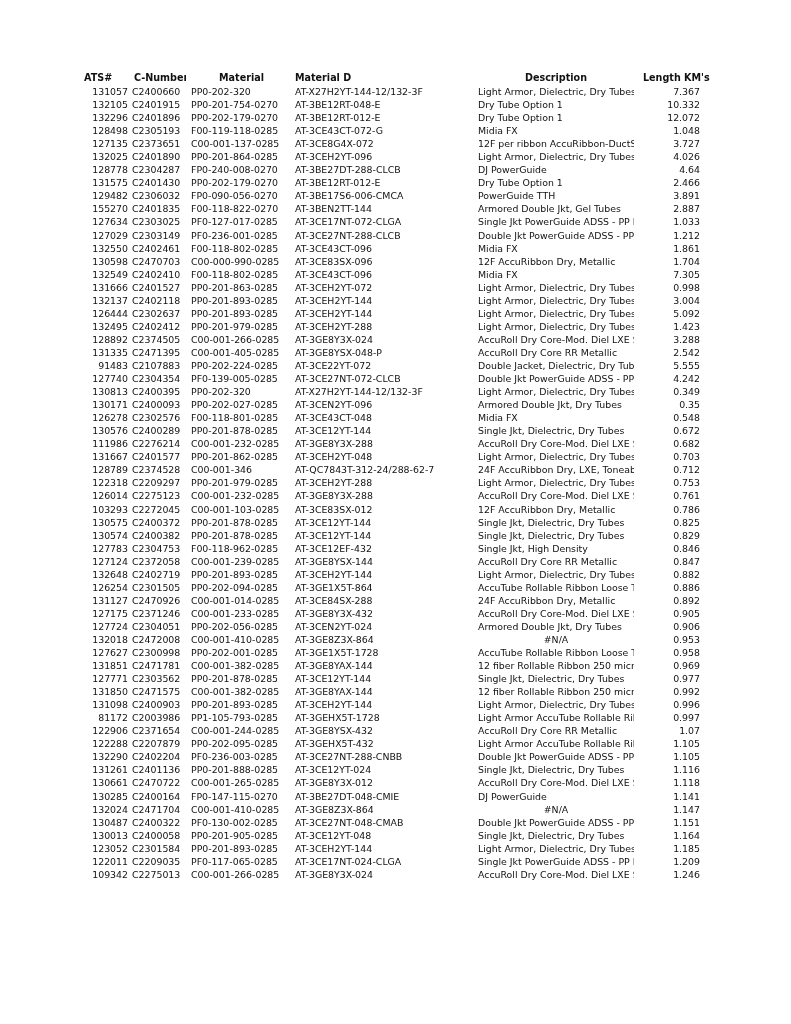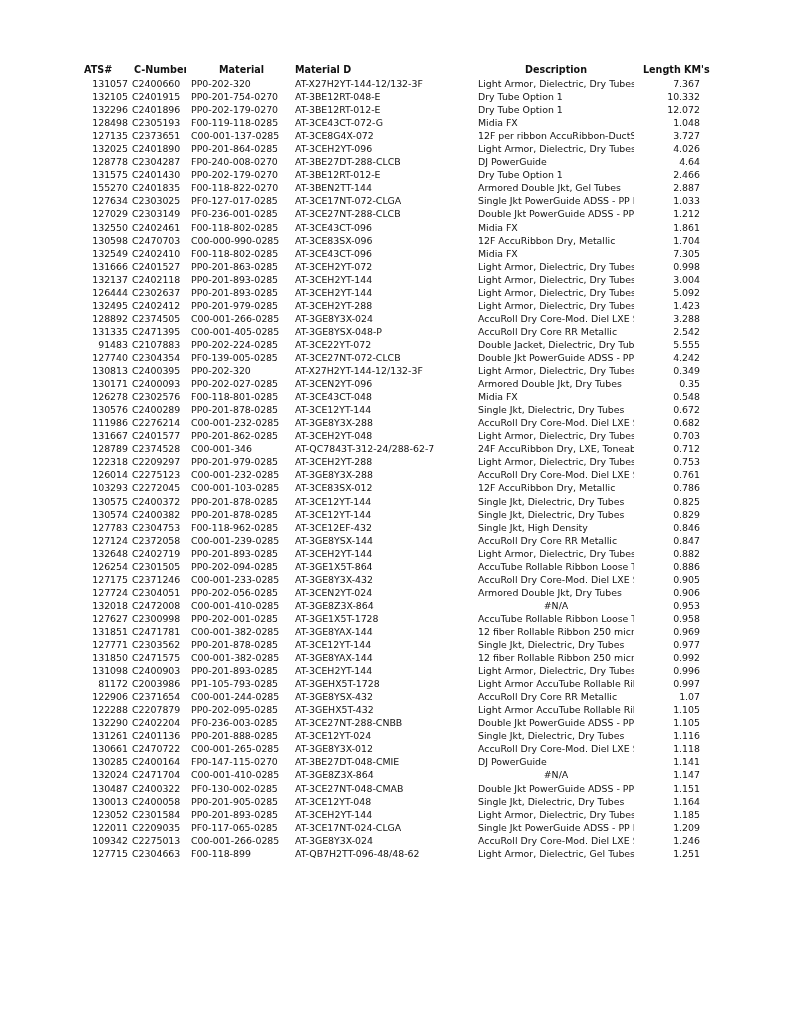--- a/index.html
+++ b/index.html
@@ -11,21 +11,21 @@
       width: 791px;
       height: 1024px;
       position: relative;
       overflow: hidden;
       font-family: "DejaVu Sans", sans-serif;
       color: #111111;
     }
     .sheet {
       position: absolute;
       left: 84px;
-      top: 63px;
+      top: 71px;
       width: 620px;
     }
     .row {
       display: flex;
       height: 13.05px;
       line-height: 13.05px;
       font-size: 9.4px;
       white-space: nowrap;
     }
     .header {
@@ -121,20 +121,28 @@
       </div>
       <div class="row">
         <div class="c-ats">131575</div>
         <div class="c-cnum">C2401430</div>
         <div class="c-mat">PP0-202-179-0270</div>
         <div class="c-matd">AT-3BE12RT-012-E</div>
         <div class="c-desc">Dry Tube Option 1</div>
         <div class="c-len">2.466</div>
       </div>
       <div class="row">
+        <div class="c-ats">129482</div>
+        <div class="c-cnum">C2306032</div>
+        <div class="c-mat">FP0-090-056-0270</div>
+        <div class="c-matd">AT-3BE17S6-006-CMCA</div>
+        <div class="c-desc">PowerGuide TTH</div>
+        <div class="c-len">3.891</div>
+      </div>
+      <div class="row">
         <div class="c-ats">155270</div>
         <div class="c-cnum">C2401835</div>
         <div class="c-mat">F00-118-822-0270</div>
         <div class="c-matd">AT-3BEN2TT-144</div>
         <div class="c-desc">Armored Double Jkt, Gel Tubes</div>
         <div class="c-len">2.887</div>
       </div>
       <div class="row">
         <div class="c-ats">127634</div>
         <div class="c-cnum">C2303025</div>
@@ -361,20 +369,28 @@
       </div>
       <div class="row">
         <div class="c-ats">126254</div>
         <div class="c-cnum">C2301505</div>
         <div class="c-mat">PP0-202-094-0285</div>
         <div class="c-matd">AT-3GE1X5T-864</div>
         <div class="c-desc">AccuTube Rollable Ribbon Loose T</div>
         <div class="c-len">0.886</div>
       </div>
       <div class="row">
+        <div class="c-ats">131127</div>
+        <div class="c-cnum">C2470926</div>
+        <div class="c-mat">C00-001-014-0285</div>
+        <div class="c-matd">AT-3CE84SX-288</div>
+        <div class="c-desc">24F AccuRibbon Dry, Metallic</div>
+        <div class="c-len">0.892</div>
+      </div>
+      <div class="row">
         <div class="c-ats">127175</div>
         <div class="c-cnum">C2371246</div>
         <div class="c-mat">C00-001-233-0285</div>
         <div class="c-matd">AT-3GE8Y3X-432</div>
         <div class="c-desc">AccuRoll Dry Core-Mod. Diel LXE S</div>
         <div class="c-len">0.905</div>
       </div>
       <div class="row">
         <div class="c-ats">127724</div>
         <div class="c-cnum">C2304051</div>
@@ -528,22 +544,14 @@
         <div class="c-len">1.209</div>
       </div>
       <div class="row">
         <div class="c-ats">109342</div>
         <div class="c-cnum">C2275013</div>
         <div class="c-mat">C00-001-266-0285</div>
         <div class="c-matd">AT-3GE8Y3X-024</div>
         <div class="c-desc">AccuRoll Dry Core-Mod. Diel LXE S</div>
         <div class="c-len">1.246</div>
       </div>
-      <div class="row">
-        <div class="c-ats">127715</div>
-        <div class="c-cnum">C2304663</div>
-        <div class="c-mat">F00-118-899</div>
-        <div class="c-matd">AT-QB7H2TT-096-48/48-62</div>
-        <div class="c-desc">Light Armor, Dielectric, Gel Tubes</div>
-        <div class="c-len">1.251</div>
-      </div>
     </div>
 </div>
 
 </body></html>

